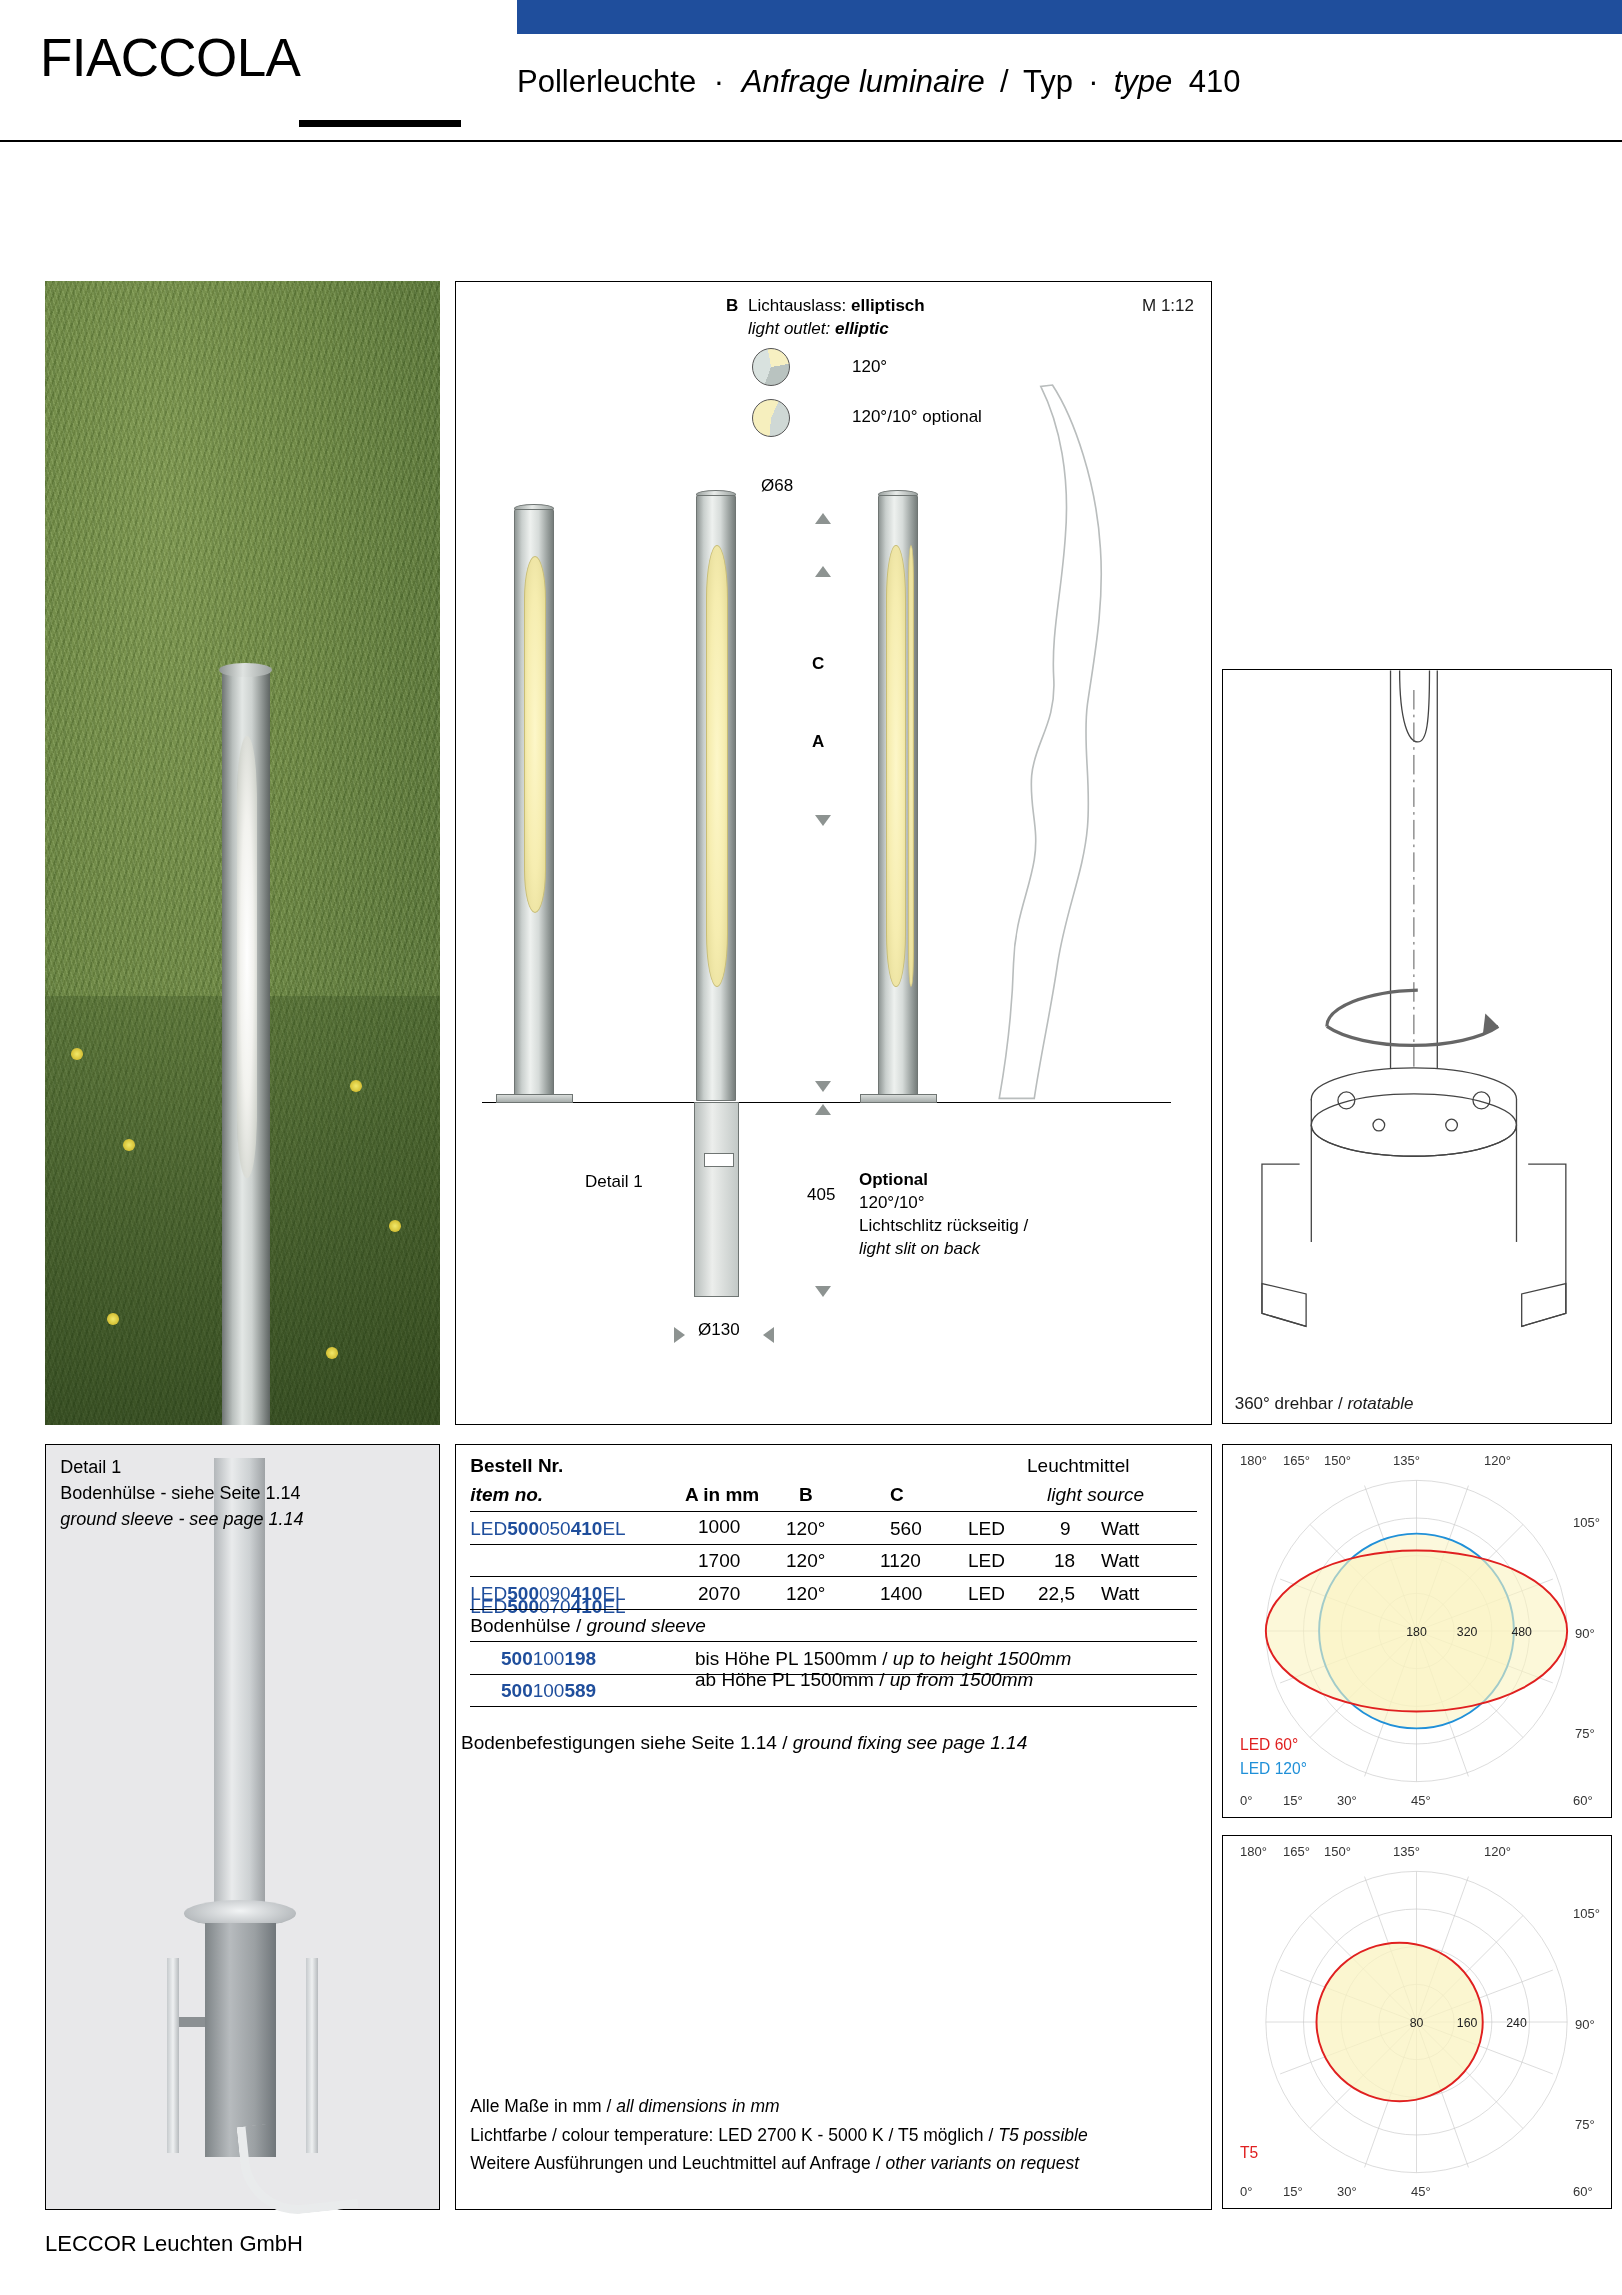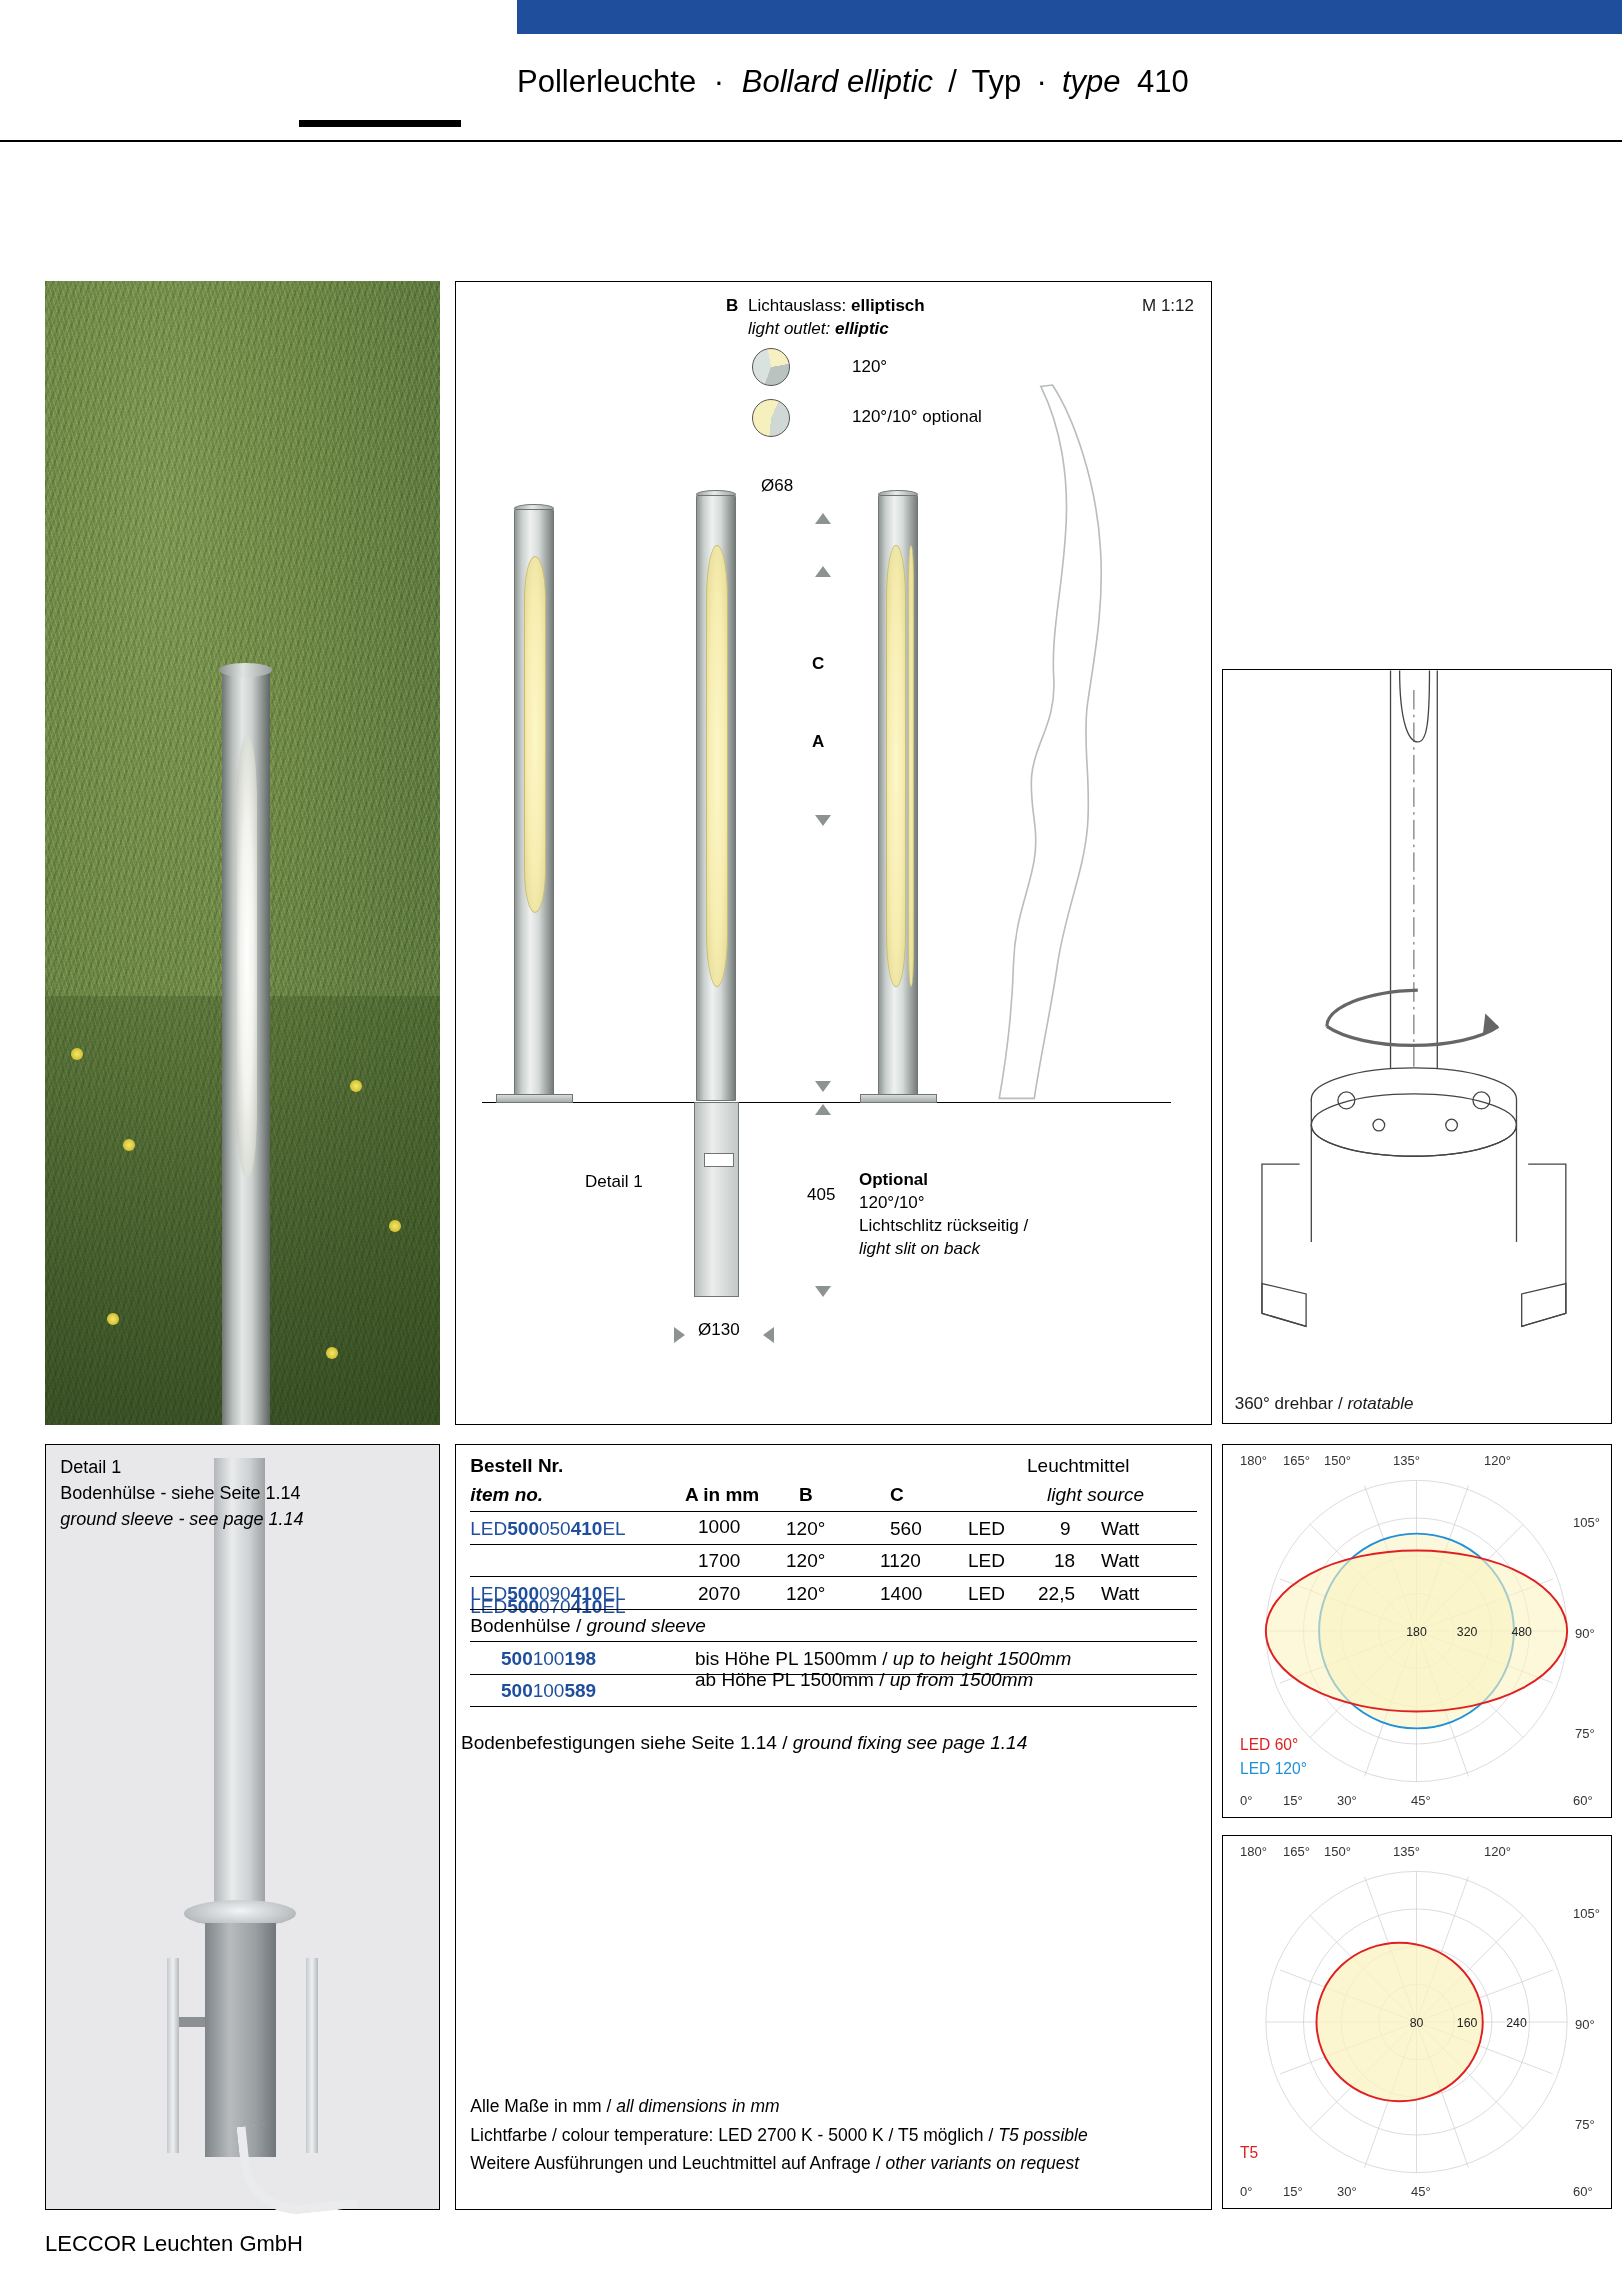--- a/index.html
+++ b/index.html
@@ -250,26 +250,27 @@
   }
 
   svg { display: block; }
 </style>
 </head>
 <body>
 
 <div class="page">
 
   <div class="header-bar"></div>
+  <div class="brand">FIACCOLA</div>
   <div class="brand-underline"></div>
   <div class="header-rule"></div>
   <div class="header-title">
     <span>Pollerleuchte</span>
     <span style="padding:0 9px">·</span>
-    <span class="it">Bollard elliptic</span>
+    <span class="it">Anfrage luminaire</span>
     <span style="padding:0 6.5px">/</span>
     <span>Typ</span>
     <span style="padding:0 6.5px">·</span>
     <span class="it">type</span>
     <span style="padding-left:7.8px">410</span>
   </div>
 
   <div class="photo-main">
     <div class="grass-tex"></div>
     <div class="grass-dark"></div>

